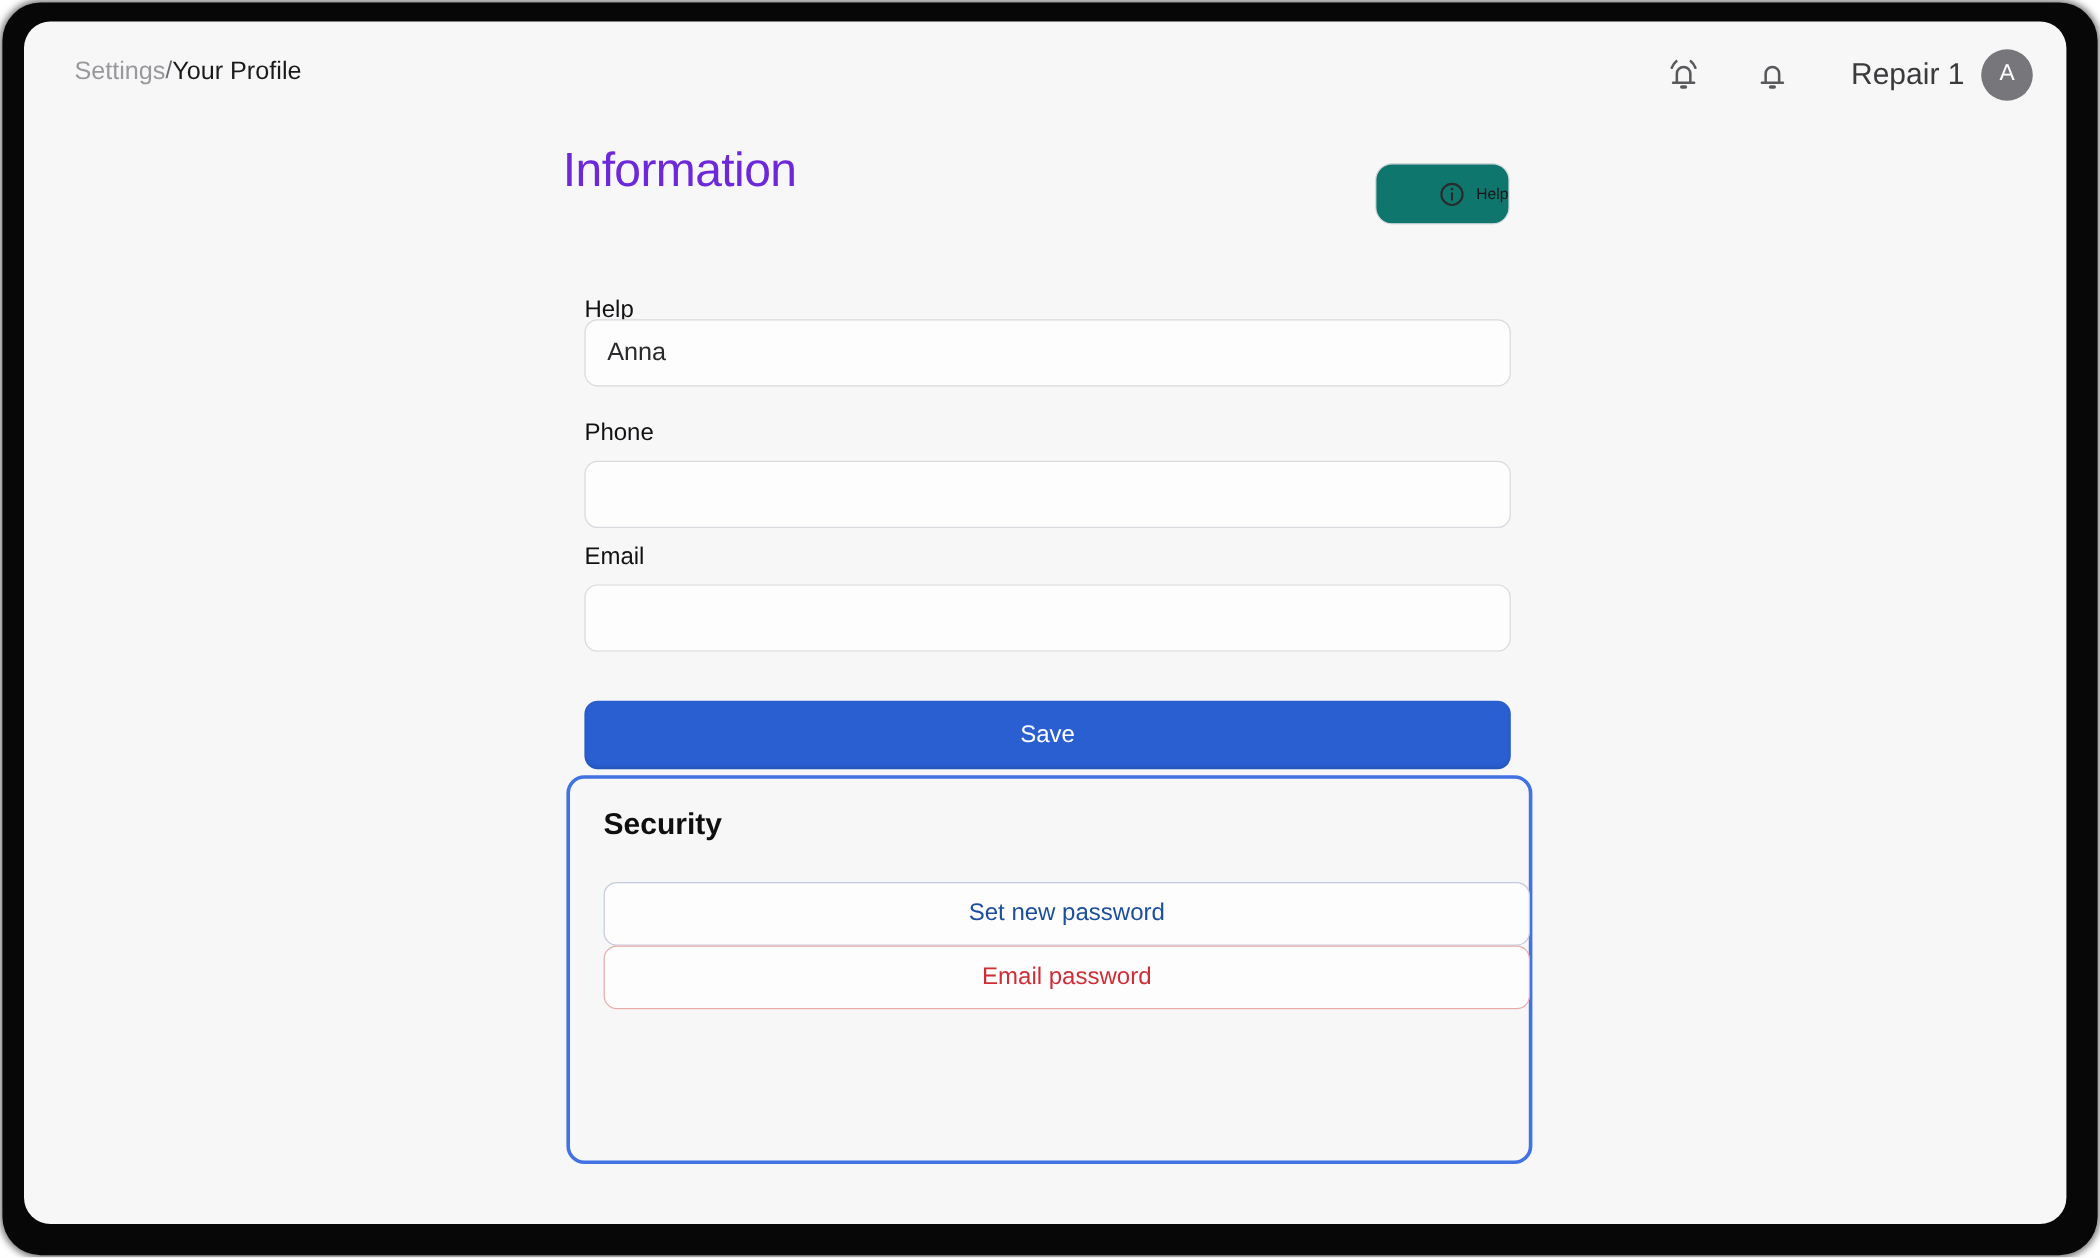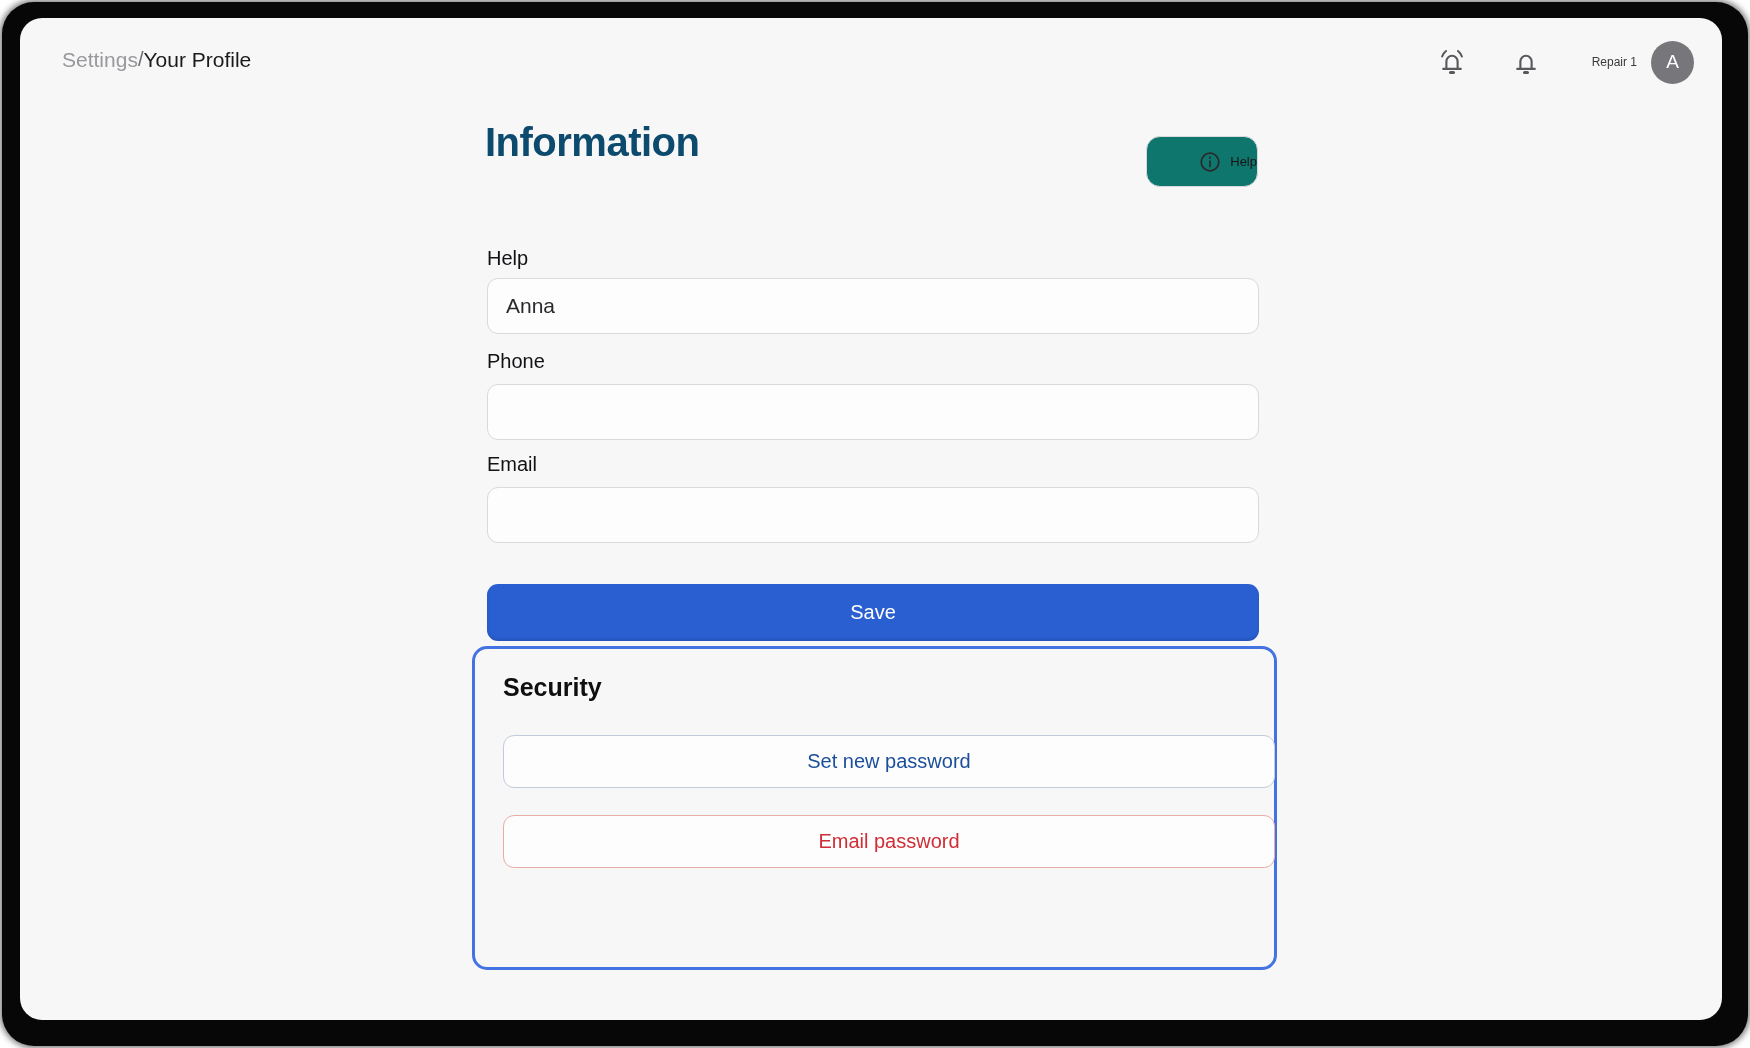--- a/index.html
+++ b/index.html
@@ -52,37 +52,37 @@
     color: #59595d;
     cursor: pointer;
     margin-right: 30px;
   }
   .icon-btn svg { display: block; }
   .account {
     display: flex; align-items: center; gap: 14px;
     cursor: pointer;
     margin-left: 14px;
   }
-  .account-name { font-size: 12px; color: #3b3b3e; }
+  .account-name { font-size: 25px; color: #3b3b3e; }
   .avatar {
     width: 43px; height: 43px;
     border-radius: 50%;
     background: #77777b;
     color: #ffffff;
     font-size: 19px; font-weight: 500;
     display: flex; align-items: center; justify-content: center;
   }
 
   
   .page-title {
     position: absolute;
-    left: 465px; top: 102px;
-    font-size: 40px; font-weight: 700;
+    left: 449px; top: 102px;
+    font-size: 40px; font-weight: 400;
     letter-spacing: -0.5px;
-    color: #0c4a6e;
+    color: #6d28d9;
   }
   .help-btn {
     position: absolute;
     left: 1126px; top: 118px;
     width: 112px; height: 51px;
     background: #0f766e;
     border: 1.5px solid #d9d9de;
     border-radius: 14px;
     display: flex; align-items: center; justify-content: flex-end; gap: 9px;
     font-size: 13px; font-weight: 500; color: #161618;
@@ -103,21 +103,21 @@
     background: #fdfdfe;
     border: 1.5px solid #d9d9de;
     border-radius: 11px;
     font-family: inherit;
     font-size: 21px;
     color: #2a2a2d;
     padding: 0 18px;
     outline: none;
   }
   #label-name  { top: 229px; }
-  #input-name  { top: 260px; }
+  #input-name  { top: 248px; }
   #label-phone { top: 332px; }
   #input-phone { top: 366px; }
   #label-email { top: 435px; }
   #input-email { top: 469px; }
 
   .save-btn {
     position: absolute;
     left: 467px; top: 566px;
     width: 772px; height: 57px;
     background: #2a5fd1;
@@ -146,21 +146,20 @@
     margin-bottom: 33px;
   }
   .security-btn {
     display: block;
     width: 772px; height: 53px;
     background: #fdfdfe;
     border-radius: 11px;
     font-family: inherit;
     font-size: 20px; font-weight: 500;
     cursor: pointer;
-    margin-bottom: 27px;
   }
   .security-btn:last-child { margin-bottom: 0; }
   .security-btn.primary { color: #1b4e9b; border: 1.5px solid #c2cbdb; }
   .security-btn.danger  { color: #cf2e36; border: 1.5px solid #e9aca8; }
   .security-btn.warning { color: #e3792f; border: 1.5px solid #eec29a; }
 </style>
 </head>
 <body>
 
 <div class="canvas">

